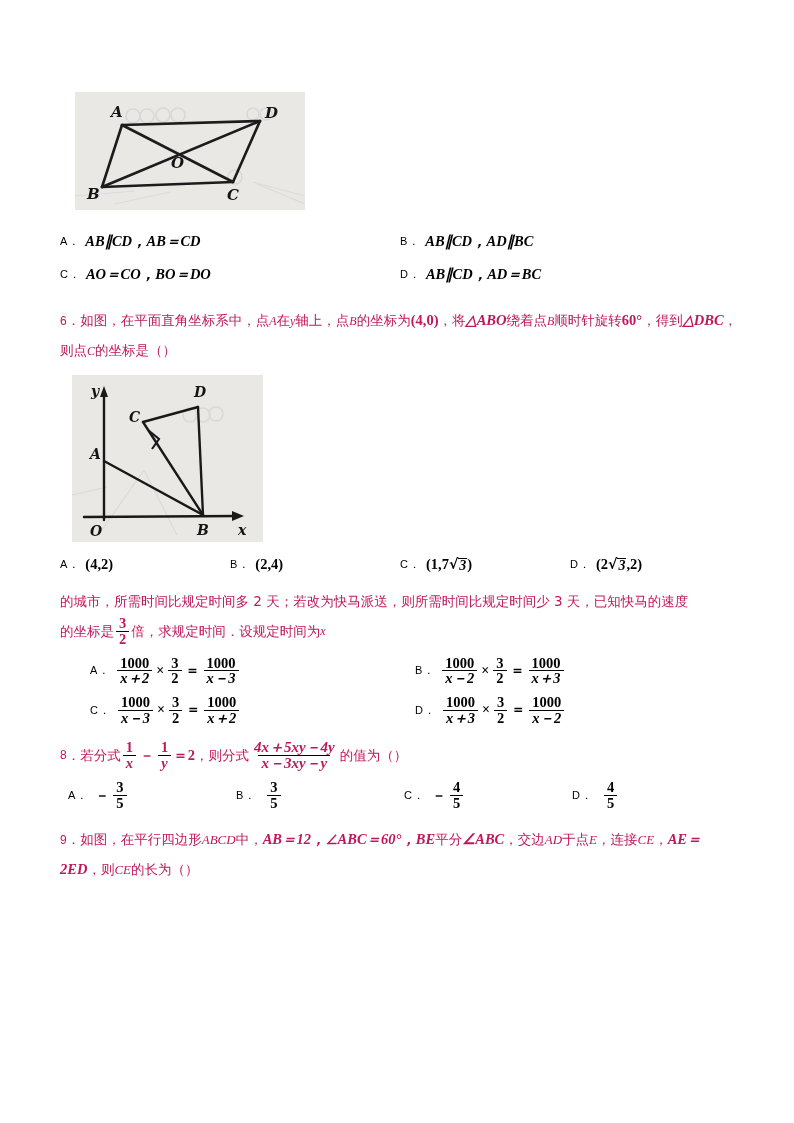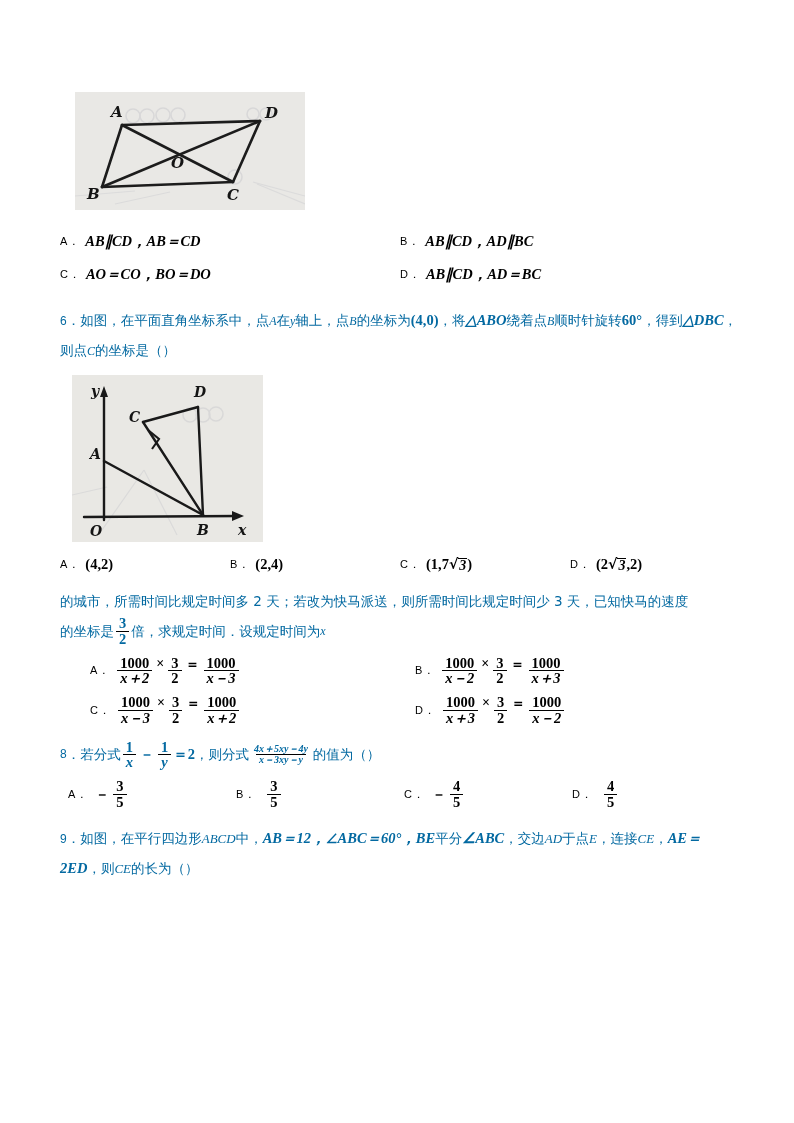--- a/index.html
+++ b/index.html
@@ -32,21 +32,21 @@
   }
   .fig1{width:230px;height:118px;margin-left:15px;}
   .fig2{width:191px;height:167px;margin-left:12px;}
   .fig-svg{display:block;width:100%;height:100%;}
 
   
   .qtext{
     font-family:"Liberation Serif", serif;
     font-size:13.5px;
     line-height:29px;
-    color:#0369a1;
+    color:#be185d;
   }
   .qnum{font-family:"Liberation Sans", sans-serif;font-size:12px;}
   .cn{font-family:"DejaVu Sans", sans-serif;font-size:13.5px;}
   .mathb{font-family:"Liberation Serif", serif;font-weight:bold;font-style:italic;font-size:14.5px;}
   .mathn{font-family:"Liberation Serif", serif;font-weight:bold;font-size:14.5px;}
   .vari{font-family:"Liberation Serif", serif;font-style:italic;font-size:12px;}
   .varsm{font-family:"Liberation Serif", serif;font-style:italic;font-size:13px;}
 
   
   .opts{display:flex;width:680px;}
@@ -67,21 +67,21 @@
   .frac{
     display:inline-flex;
     flex-direction:column;
     align-items:center;
     vertical-align:middle;
     margin:0 2px;
     line-height:1.02;
   }
   .frac .top{padding:0 3px;}
   .frac .bot{padding:0 3px;border-top:1.4px solid #000;}
-  .eqline{display:inline-flex;align-items:flex-start;}
+  .eqline{display:inline-flex;align-items:center;}
   .opsym{font-family:"Liberation Serif", serif;font-weight:bold;font-size:14px;margin:0 2px;}
 
   
   .sqrt{display:inline-flex;align-items:flex-start;}
   .sqrt .rad{font-family:"DejaVu Sans", sans-serif;font-weight:bold;font-size:14px;line-height:1;}
   .sqrt .rand{border-top:1.3px solid #000;padding:0 1px 0 1px;margin-top:1px;line-height:1;font-weight:bold;font-style:italic;font-size:14px;}
 
   .sp-h{height:22px;}
   .sp-s{height:9px;}
   .sp-m{height:14px;}
@@ -339,21 +339,21 @@
           <span class="top">1</span>
           <span class="bot mathb">x</span>
         </span>
     <span class="opsym">－</span>
     <span class="frac mathn">
           <span class="top">1</span>
           <span class="bot mathb">y</span>
         </span>
     <span class="mathn">＝2</span>
     <span class="cn">，则分式</span>
-    <span class="frac mathb" style="font-size:10px;">
+    <span class="frac mathb" style="font-size:15px;">
           <span class="top">4x＋5xy－4y</span>
           <span class="bot">x－3xy－y</span>
         </span>
     <span class="cn">的值为（）</span>
   </div>
 
   <div class="sp-s"></div>
 
   <div class="opts row-4col" style="align-items:center;">
     <div class="opt" style="padding-left:8px;">

